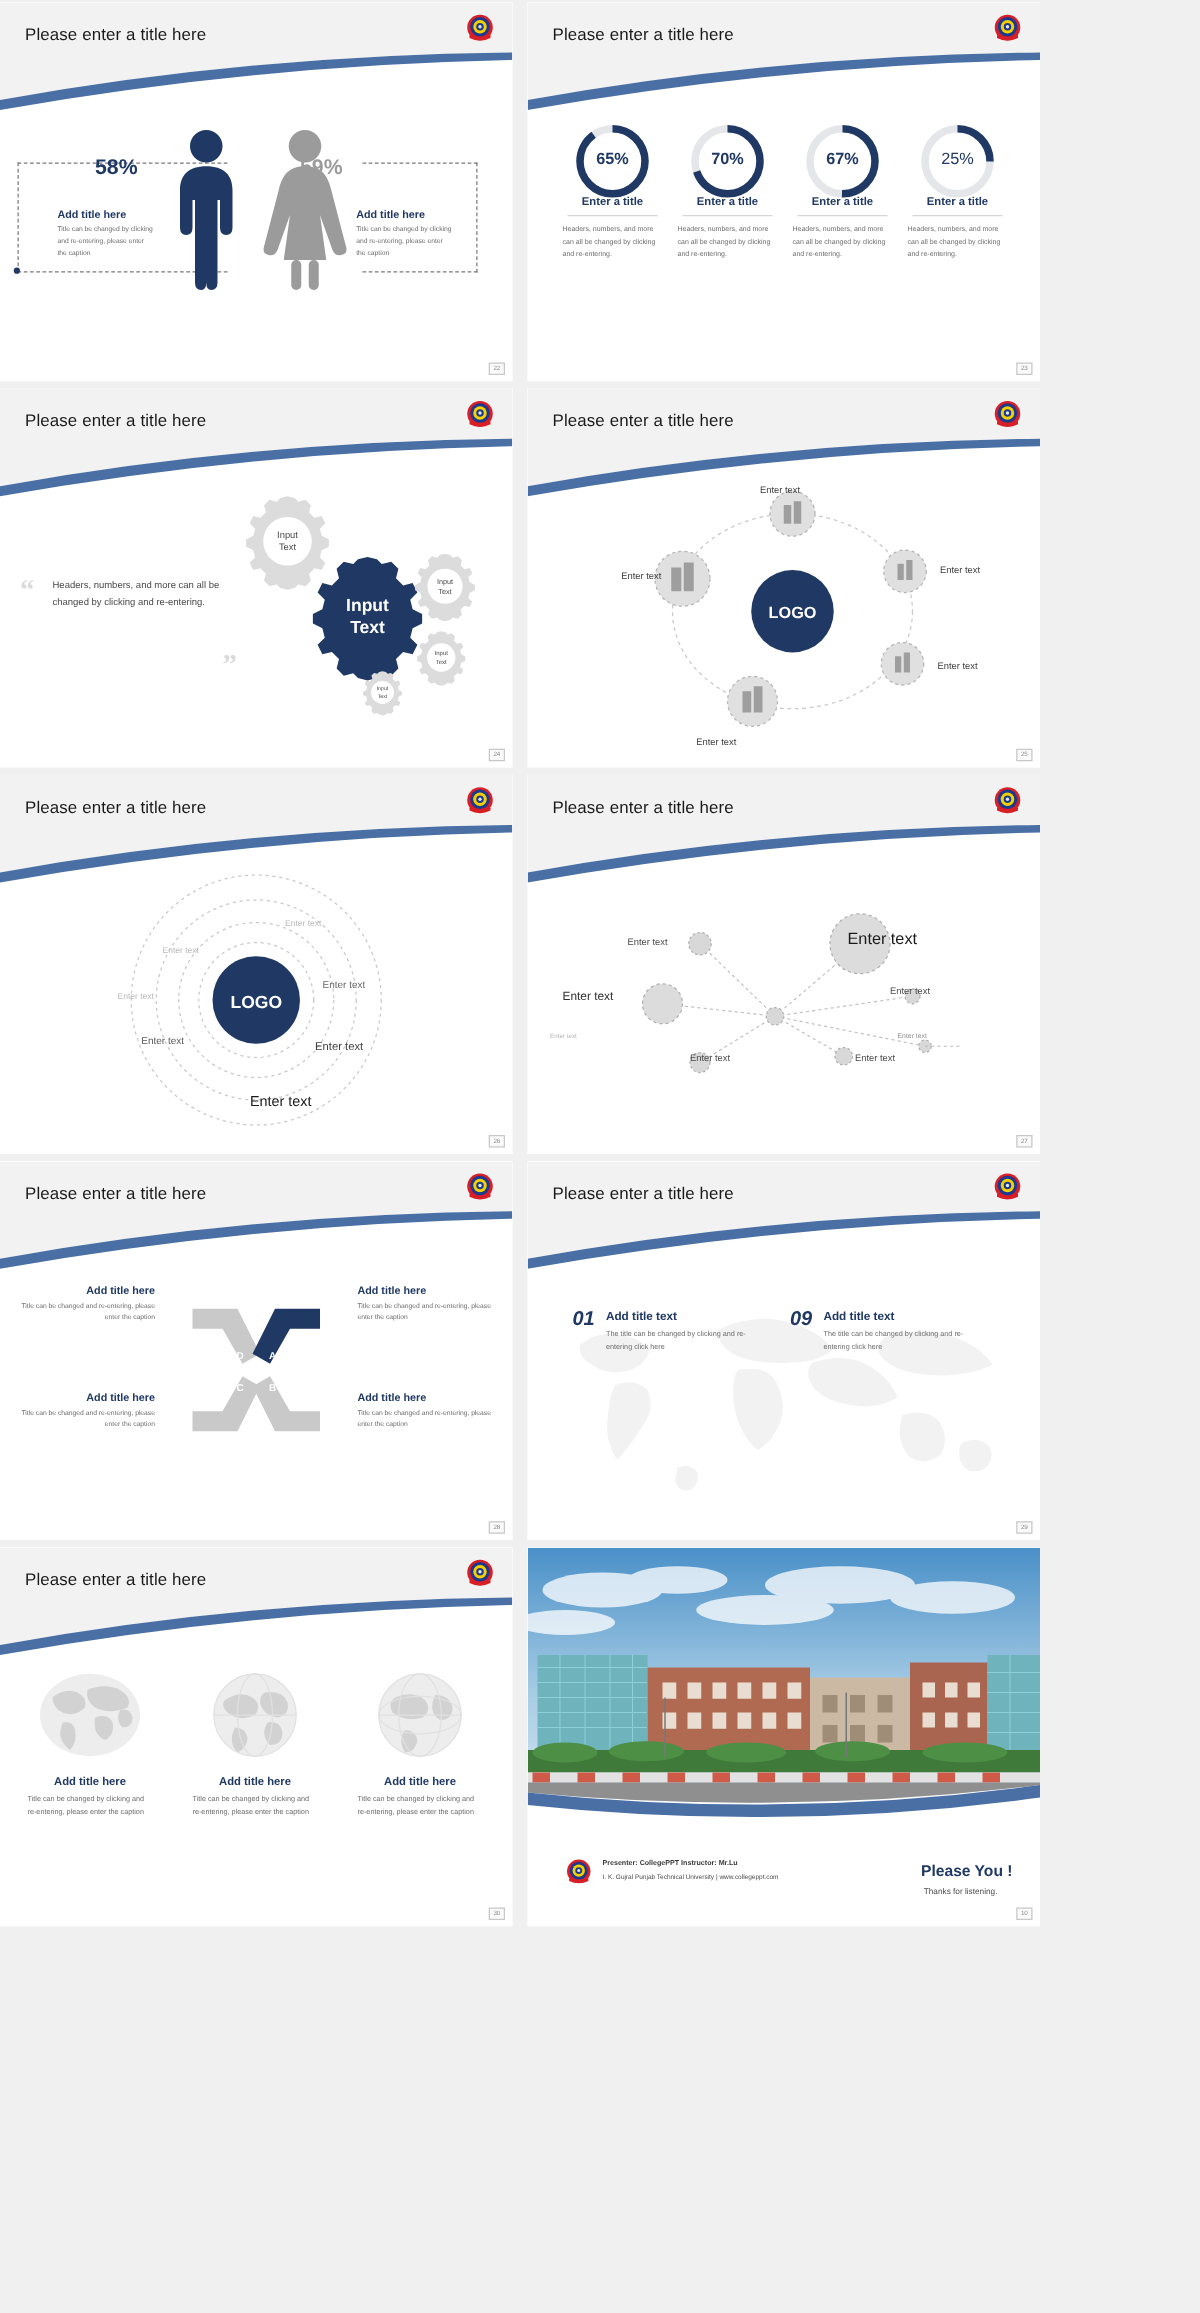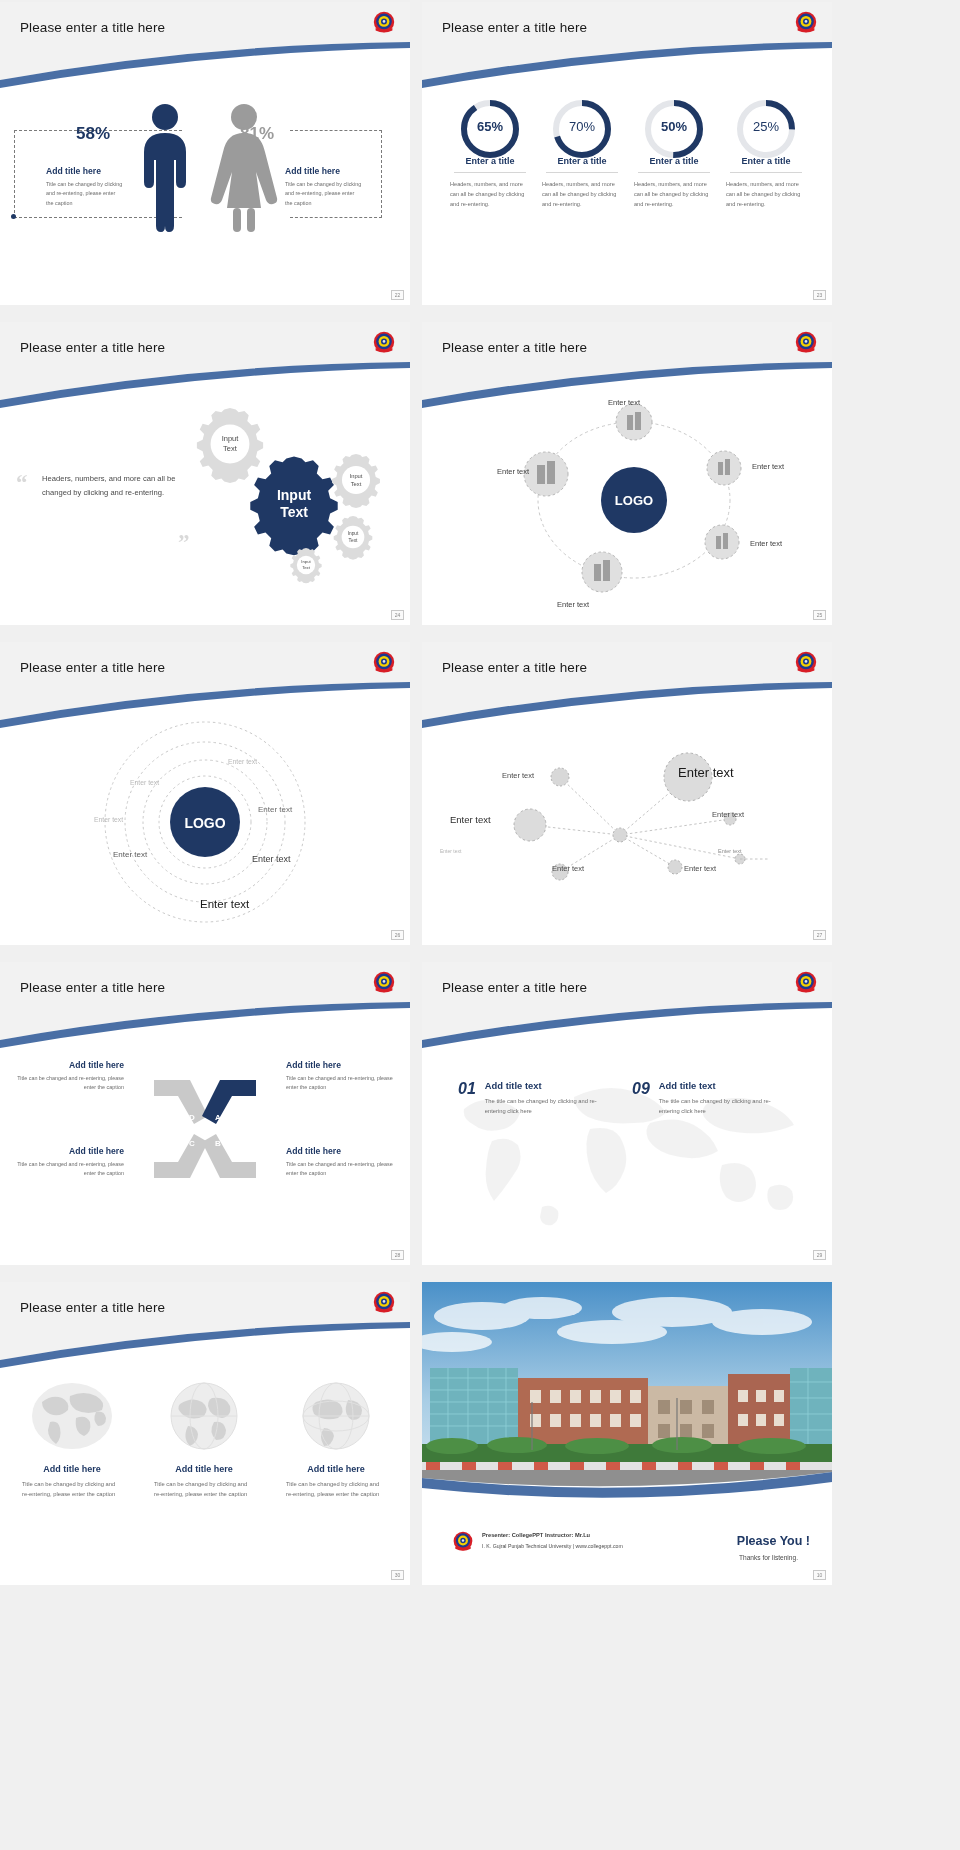--- a/index.html
+++ b/index.html
@@ -2,21 +2,21 @@
 <html><head>
 <meta charset="utf-8">
 <style>
   * { box-sizing: border-box; margin: 0; padding: 0; }
   body {
     width: 960px; height: 1850px;
     background: #f0f0f0;
     font-family: "Liberation Sans", sans-serif;
     overflow: hidden;
   }
-  .deck { display: grid; grid-template-columns: 410px 410px; gap: 17px 12px;
+  .deck { display: grid; grid-template-columns: 410px 410px; gap: 6px 12px;
           padding: 2px 0 0 0; justify-content: start; }
   .slide { position: relative; width: 410px; height: 303px; background: #fff;
            overflow: hidden; margin-left: 0; }
   .slide-inner { position: absolute; inset: 0; background: #fff; overflow: hidden; }
   .title { position: absolute; left: 20px; top: 18px; font-size: 13.5px;
            color: #1a1a1a; font-weight: 400; letter-spacing: .1px; }
   .logo { position: absolute; right: 14px; top: 8px; width: 24px; height: 24px; }
   .pagenum { position: absolute; right: 6px; bottom: 5px; width: 13px; height: 10px;
              border: 1px solid #c8c8c8; background: #fafafa; font-size: 5px;
              color: #8a8a8a; text-align: center; line-height: 9px; }
@@ -65,21 +65,21 @@
 
       <svg width="78" height="130" style="position:absolute;left:205px;top:100px" viewBox="0 0 78 130">
         <circle cx="39" cy="15" r="13" fill="#9b9b9b"></circle>
         <path d="M39 31 C27 31 21 37 18 50 L6 96 Q5 101 10 102 Q15 103 17 98 L27 70 L22 106 L56 106 L51 70 L61 98 Q63 103 68 102 Q73 101 72 96 L60 50 C57 37 51 31 39 31 Z" fill="#9b9b9b"></path>
         <rect x="28" y="106" width="8" height="24" rx="4" fill="#9b9b9b"></rect>
         <rect x="42" y="106" width="8" height="24" rx="4" fill="#9b9b9b"></rect>
       </svg>
 
       <div class="dash-box" style="left:290px;top:128px;width:92px;height:88px;border-left:none;border-top:1px dashed #7a7a7a;"></div>
 
-      <div class="pct grey" style="position:absolute;left:240px;top:122px">81%</div>
+      <div class="pct grey" style="position:absolute;left:240px;top:122px">59%</div>
       <div class="sub" style="position:absolute;left:285px;top:164px">Add title here</div>
       <div class="cap" style="position:absolute;left:285px;top:178px;width:78px">Title can be changed by clicking and re-entering, please enter the caption</div>
 
       <div class="pagenum">22</div>
     </div>
   </div>
 
   <div class="slide">
     <div class="slide-inner">
       <svg width="410" height="303" style="position:absolute;left:0;top:0">
@@ -107,32 +107,32 @@
           <div style="font-size:9px;font-weight:bold;color:#1f3864;padding-bottom:6px;">Enter a title</div>
           <div style="border-top:1px solid #d6d6d6;width:72px;margin:0 auto 7px"></div>
           <div class="cap" style="text-align:left;padding:0 6px;font-size:5.6px">Headers, numbers, and more can all be changed by clicking and re-entering.</div>
         </div>
 
         <div style="width:92px;text-align:center">
           <svg width="62" height="62" viewBox="0 0 62 62" style="margin:0 auto">
             <circle cx="31" cy="31" r="26" fill="none" stroke="#e4e6ea" stroke-width="6"></circle>
             <circle cx="31" cy="31" r="26" fill="none" stroke="#1f3864" stroke-width="6" stroke-dasharray="114 196" transform="rotate(-90 31 31)"></circle>
           </svg>
-          <div style="position:relative;margin-top:-41px;margin-bottom:22px;font-size:13px;font-weight:normal;color:#1f3864">70%</div>
+          <div style="position:relative;margin-top:-41px;margin-bottom:22px;font-size:13px;font-weight:bold;color:#1f3864">70%</div>
           <div style="font-size:9px;font-weight:bold;color:#1f3864;padding-bottom:6px;">Enter a title</div>
           <div style="border-top:1px solid #d6d6d6;width:72px;margin:0 auto 7px"></div>
           <div class="cap" style="text-align:left;padding:0 6px;font-size:5.6px">Headers, numbers, and more can all be changed by clicking and re-entering.</div>
         </div>
 
         <div style="width:92px;text-align:center">
           <svg width="62" height="62" viewBox="0 0 62 62" style="margin:0 auto">
             <circle cx="31" cy="31" r="26" fill="none" stroke="#e4e6ea" stroke-width="6"></circle>
             <circle cx="31" cy="31" r="26" fill="none" stroke="#1f3864" stroke-width="6" stroke-dasharray="82 245" transform="rotate(-90 31 31)"></circle>
           </svg>
-          <div style="position:relative;margin-top:-41px;margin-bottom:22px;font-size:13px;font-weight:bold;color:#1f3864">50%</div>
+          <div style="position:relative;margin-top:-41px;margin-bottom:22px;font-size:13px;font-weight:bold;color:#1f3864">67%</div>
           <div style="font-size:9px;font-weight:bold;color:#1f3864;padding-bottom:6px;">Enter a title</div>
           <div style="border-top:1px solid #d6d6d6;width:72px;margin:0 auto 7px"></div>
           <div class="cap" style="text-align:left;padding:0 6px;font-size:5.6px">Headers, numbers, and more can all be changed by clicking and re-entering.</div>
         </div>
 
         <div style="width:92px;text-align:center">
           <svg width="62" height="62" viewBox="0 0 62 62" style="margin:0 auto">
             <circle cx="31" cy="31" r="26" fill="none" stroke="#e4e6ea" stroke-width="6"></circle>
             <circle cx="31" cy="31" r="26" fill="none" stroke="#1f3864" stroke-width="6" stroke-dasharray="41 286" transform="rotate(-90 31 31)"></circle>
           </svg>

